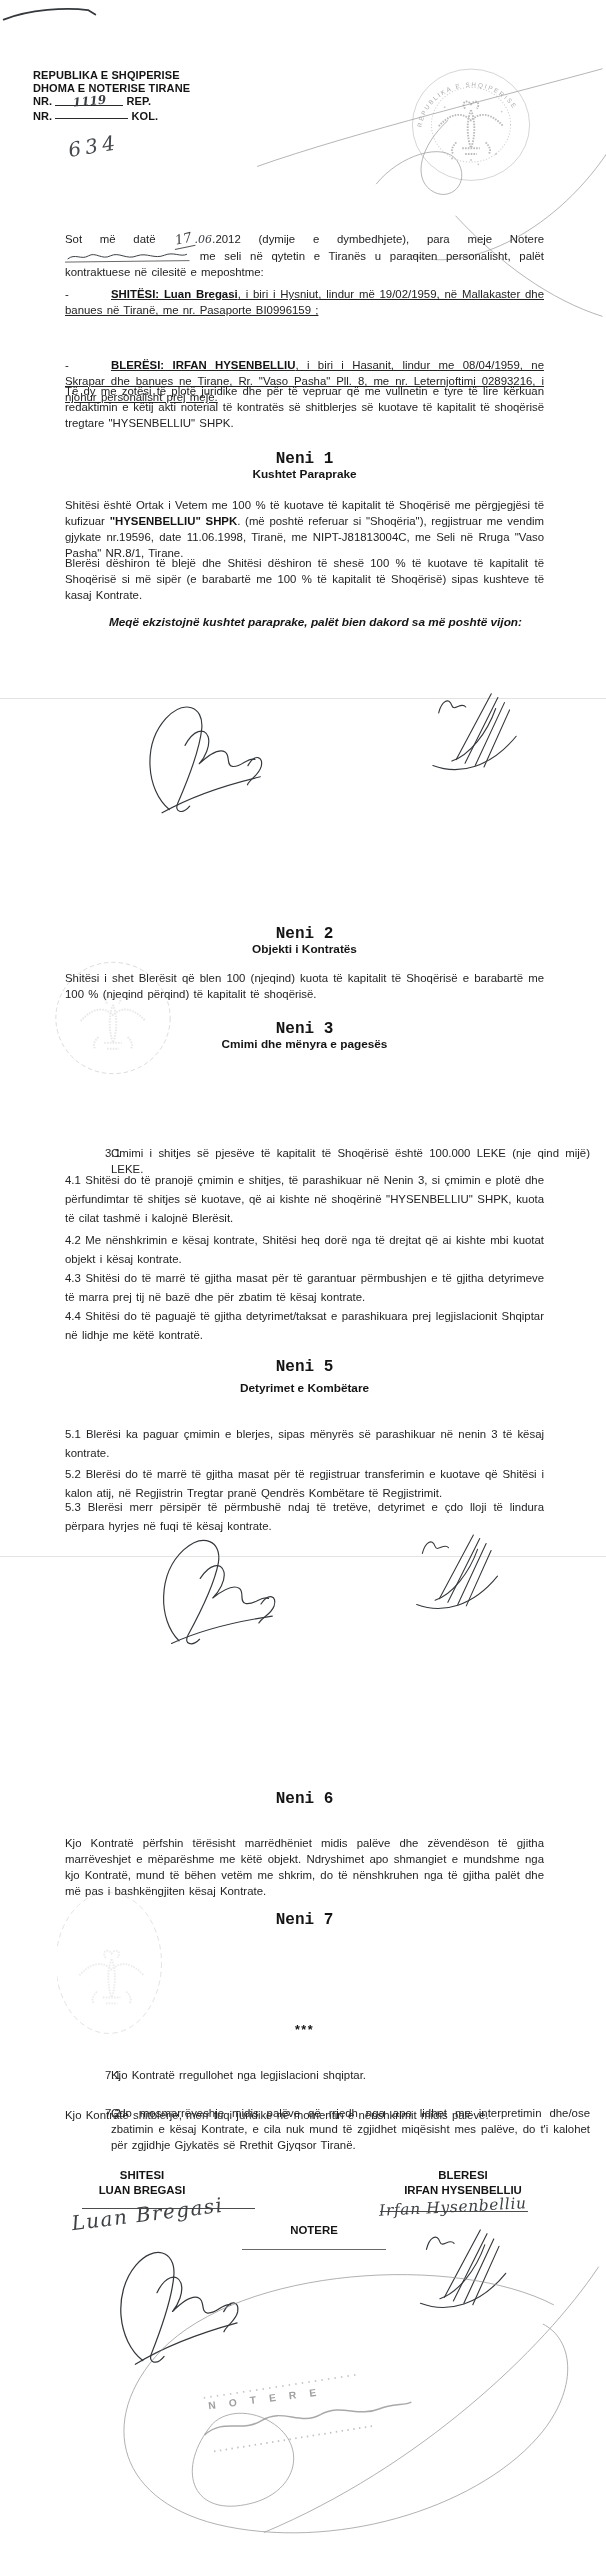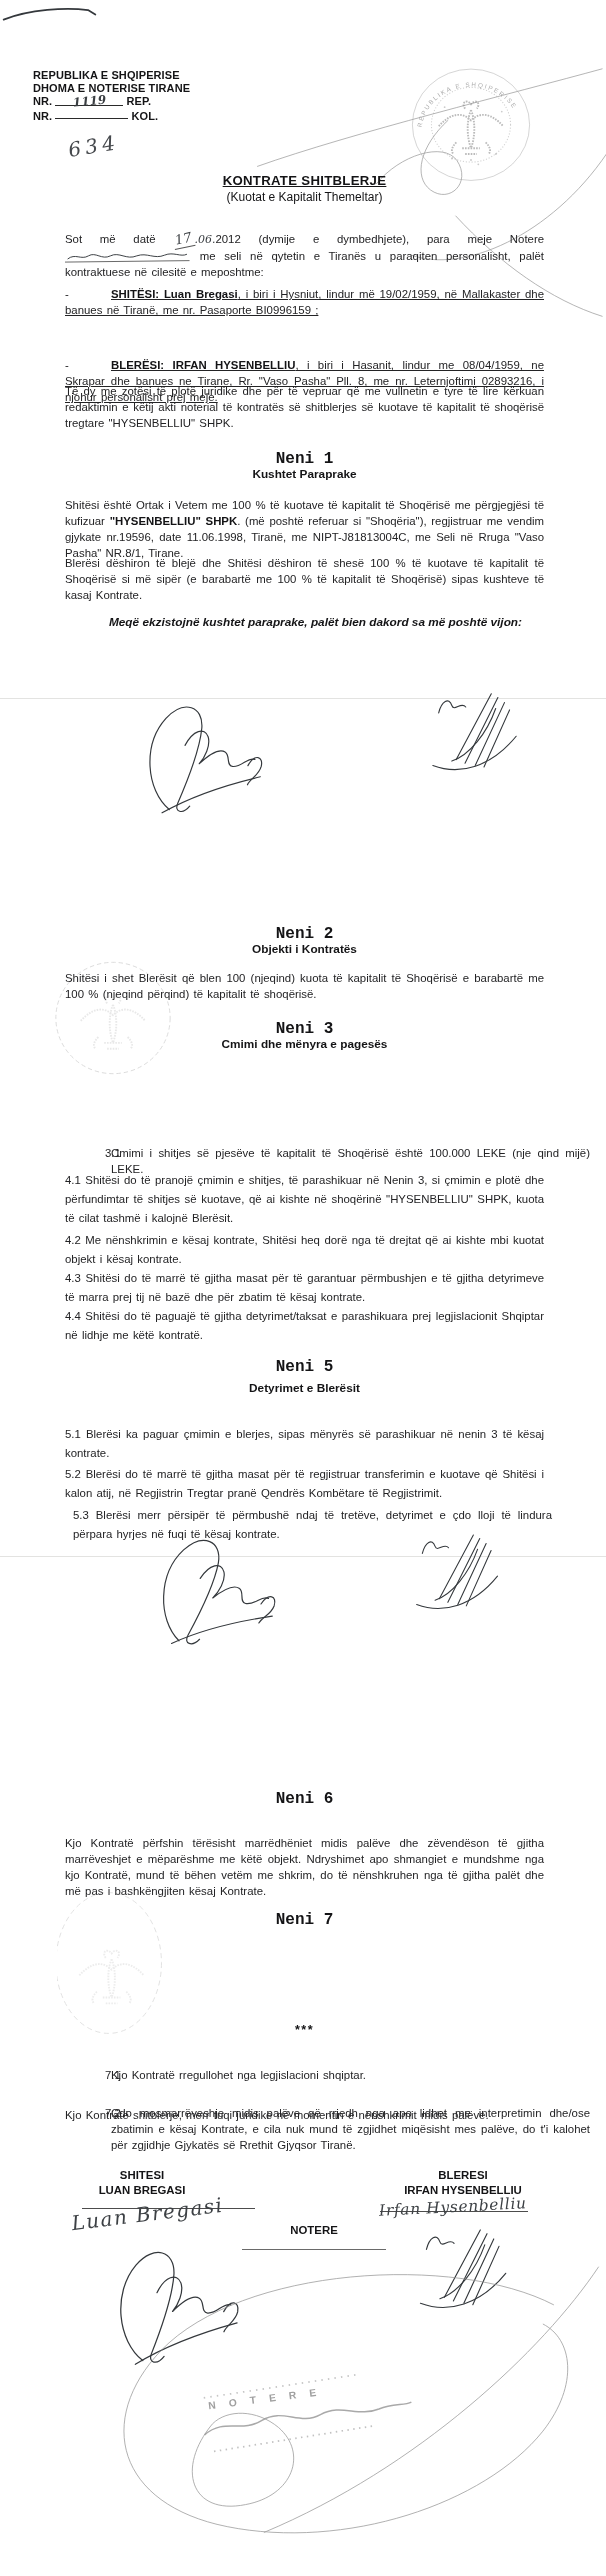--- a/index.html
+++ b/index.html
@@ -111,24 +111,20 @@
     <g fill="#9a9a9a" opacity="0.5">
       <circle cx="60" cy="130" r="1.4"></circle>
         <circle cx="96" cy="138" r="1.2"></circle>
         <circle cx="120" cy="124" r="1.3"></circle>
       <circle cx="50" cy="60" r="1.2"></circle>
         <circle cx="128" cy="66" r="1.2"></circle>
         <circle cx="86" cy="132" r="1.4"></circle>
     </g>
   </svg>
 
-  <div class="abs headblock" style="top:173px;">
-    <div class="title-main">KONTRATE SHITBLERJE</div>
-    <div class="title-sub">(Kuotat e Kapitalit Themeltar)</div>
-  </div>
 
   <p class="abs para colL" style="top:231px;margin:0;">
     <span>Sot më datë</span>
     <span class="hw" style="font-size:13.2px;display:inline-block;transform:rotate(-12deg);border-bottom:1px solid #555;padding:0 2.2px;">17</span><span class="hw" style="font-size:11px;">.06.</span><span>2012 (dymije e dymbedhjete), para meje Notere</span>
     <svg width="126" height="13.2" viewBox="0 0 172 18" style="display:inline-block;vertical-align:-2.9px;">
       <path d="M 4 12 C 14 4, 22 14, 32 8 C 42 2, 50 14, 62 8 C 74 2, 84 14, 98 8 C 112 3, 122 13, 136 7 C 148 2, 158 10, 166 6" class="inknote" stroke-width="1.3"></path>
       <path d="M 0 16.5 L 170 14.5" stroke="#555" stroke-width="1.2" fill="none"></path>
     </svg>
     <span>me seli në qytetin e Tiranës u paraqiten personalisht, palët kontraktuese në cilesitë e meposhtme:</span>
   </p>
@@ -195,29 +191,29 @@
   </p>
   <p class="abs para colL wide" style="top:1269px;margin:0;">
     <span>4.3</span> <span>Shitësi do të marrë të gjitha masat për të garantuar përmbushjen e të gjitha detyrimeve të marra prej tij në bazë dhe për zbatim të kësaj kontrate.</span>
   </p>
   <p class="abs para colL wide" style="top:1307px;margin:0;">
     <span>4.4</span> <span>Shitësi do të paguajë të gjitha detyrimet/taksat e parashikuara prej legjislacionit Shqiptar në lidhje me këtë kontratë.</span>
   </p>
 
   <div class="abs headblock" style="top:1360px;">
     <div class="h1" style="margin-bottom:5.9px">Neni 5</div>
-    <div class="h2">Detyrimet e Blerësit</div>
+    <div class="h2">Detyrimet e Kombëtare</div>
   </div>
   <p class="abs para colL wide" style="top:1425px;margin:0;">
     <span>5.1</span> <span>Blerësi ka paguar çmimin e blerjes, sipas mënyrës së parashikuar në nenin 3 të kësaj kontrate.</span>
   </p>
   <p class="abs para colL wide" style="top:1465px;margin:0;">
     <span>5.2</span> <span>Blerësi do të marrë të gjitha masat për të regjistruar transferimin e kuotave që Shitësi i kalon atij, në Regjistrin Tregtar pranë Qendrës Kombëtare të Regjistrimit.</span>
   </p>
-  <p class="abs para colL wide" style="top:1498px;margin:8px;">
+  <p class="abs para colL wide" style="top:1498px;margin:0;">
     <span>5.3</span> <span>Blerësi merr përsipër të përmbushë ndaj të tretëve, detyrimet e çdo lloji të lindura përpara hyrjes në fuqi të kësaj kontrate.</span>
   </p>
 
   <div class="pageline" style="top:1556px;"></div>
 
   <svg class="abs" style="left:147px;top:1532px" width="143" height="121" viewBox="0 0 195 165">
     <use href="#sigA" xlink:href="#sigA" transform="translate(8,0) rotate(2 85 80)"></use>
   </svg>
   <svg class="abs" style="left:411px;top:1529px" width="95" height="92" viewBox="0 0 130 125">
     <use href="#sigB" xlink:href="#sigB" transform="scale(0.97)"></use>

